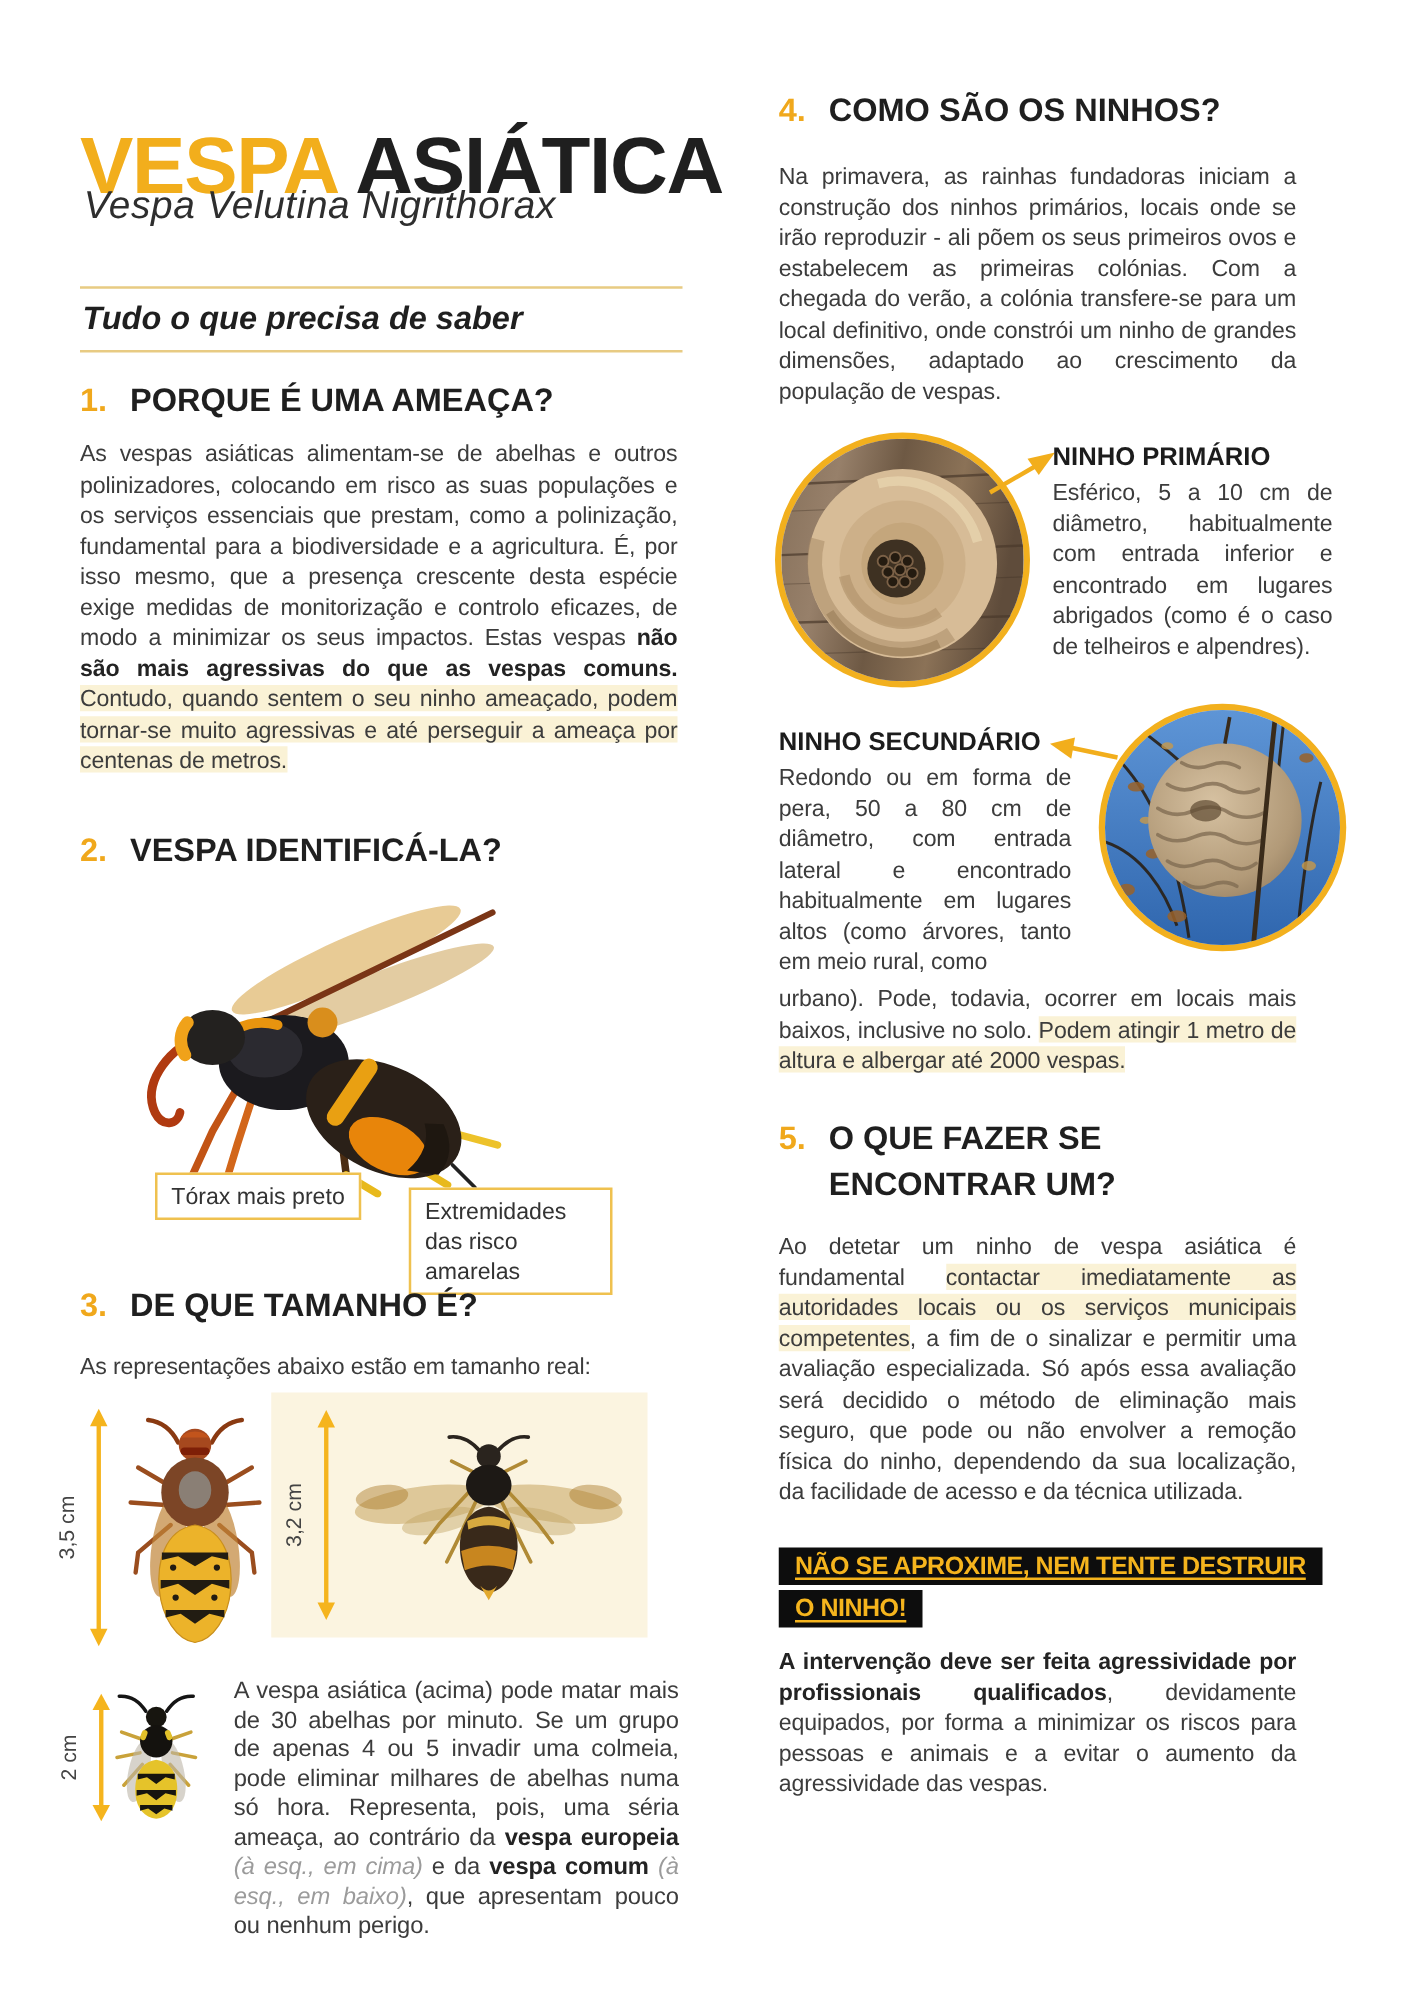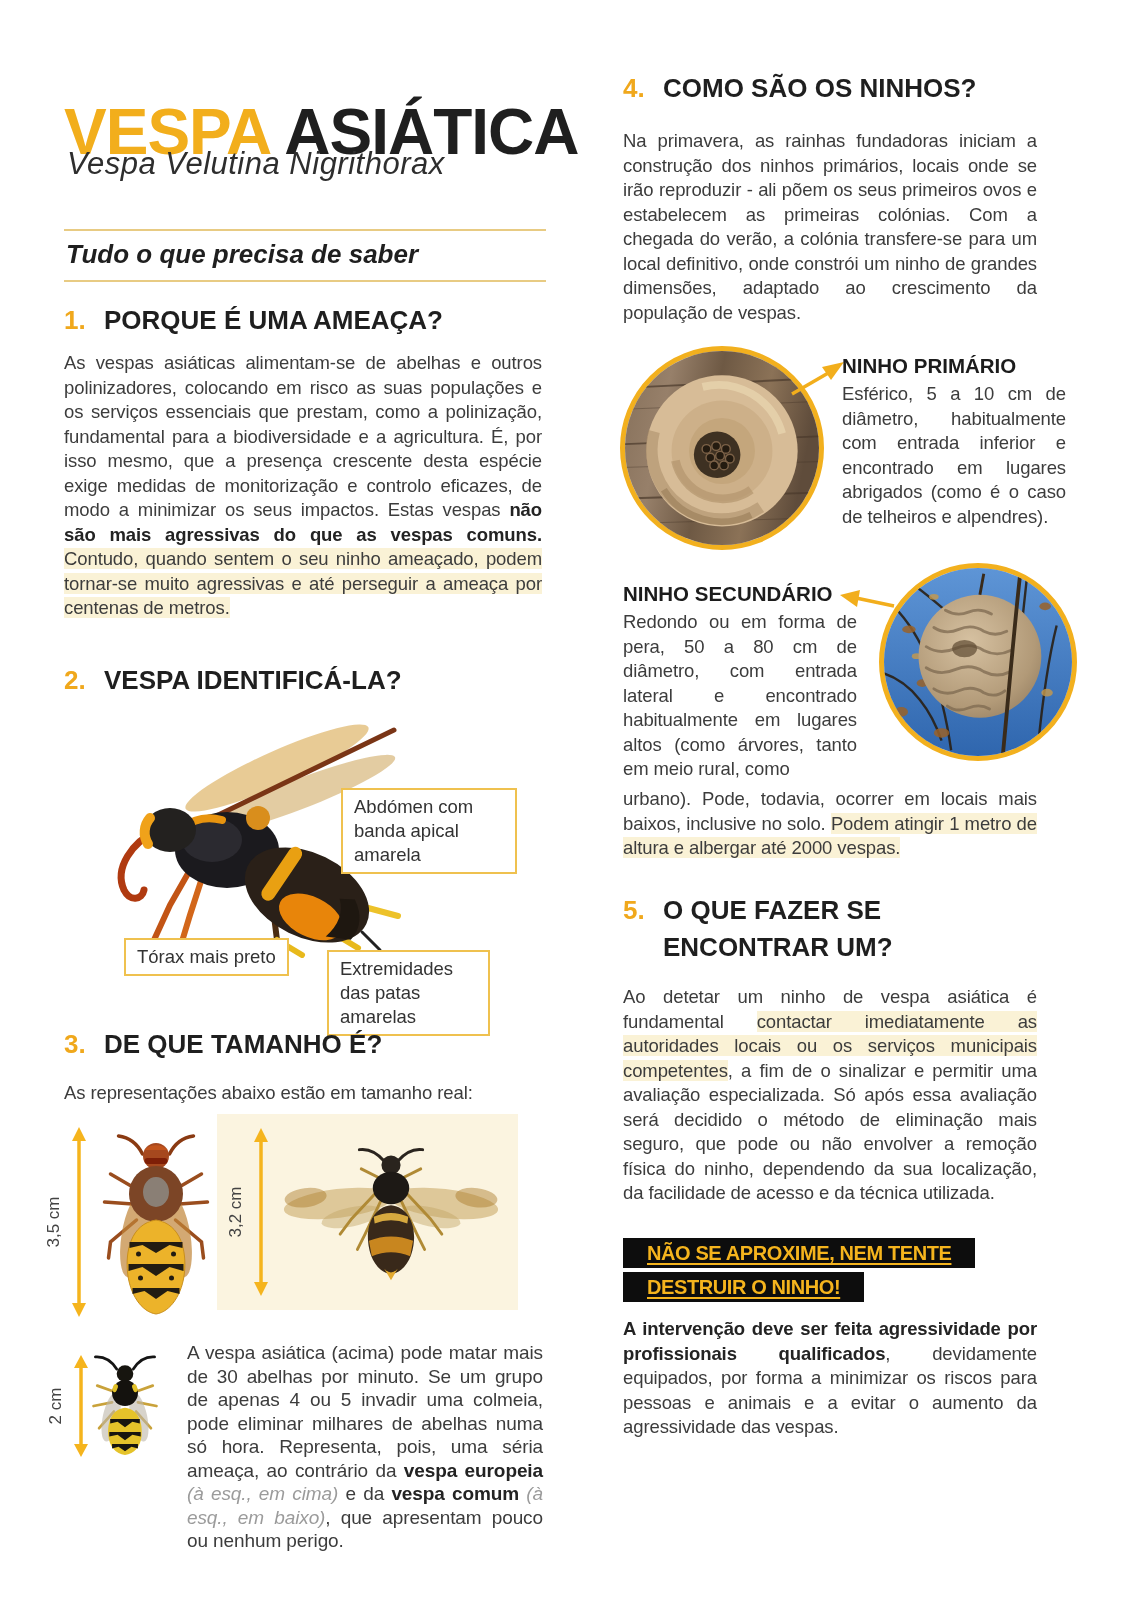--- a/index.html
+++ b/index.html
@@ -27,21 +27,21 @@
   .panel{left:217px;top:1114px;width:301px;height:196px;background:#FBF4E0;}
   .vlabel{position:absolute;transform:rotate(-90deg);transform-origin:0 0;font-size:17px;color:#444;
           text-align:center;white-space:nowrap;}
   .nest-circle{position:absolute;box-sizing:border-box;border:5px solid #F2B01E;border-radius:50%;overflow:hidden;background:#ddd;}
   .nest-circle svg{display:block;}
   .nest-title{font-size:20.5px;font-weight:bold;color:#1C1C1C;margin:0 0 4px 0;}
   .nest-text{font-size:18.5px;line-height:24.5px;text-align:justify;letter-spacing:-0.1px;}
   
   .warning-wrap{width:432px;font-size:20px;line-height:34px;}
   .warning-line{background:#0D0D0D;color:#F5B41D;font-weight:bold;letter-spacing:-0.4px;
-                padding:4px 24px;text-decoration:underline;text-decoration-thickness:2px;text-underline-offset:3px;
+                padding:4px 13px;text-decoration:underline;text-decoration-thickness:2px;text-underline-offset:3px;
                 -webkit-box-decoration-break:clone;box-decoration-break:clone;}
 </style>
 </head>
 <body>
 
 <div class="page">
 
   <h1 class="abs main-title"><span class="ty">VESPA</span><span class="tk">ASIÁTICA</span></h1>
 
   <div class="abs subtitle">Vespa Velutina Nigrithorax</div>
@@ -83,23 +83,22 @@
       <g transform="rotate(26 245 195)">
         <ellipse cx="245" cy="195" rx="66" ry="42" fill="#2A2018"></ellipse>
         <rect x="206" y="156" width="14" height="62" rx="7" fill="#E9A012" transform="rotate(8 213 187)"></rect>
         <ellipse cx="258" cy="213" rx="34" ry="20" fill="#E8850A"></ellipse>
         <path d="M290,178 q20,16 14,38 l-24,8 q10,-24 -4,-40 z" fill="#1E1710"></path>
       </g>
       <path d="M300,232 L318,250" stroke="#222" stroke-width="3"></path>
     </g>
   </svg>
 
-  <div class="label-box" style="left:341px;top:788px;width:176px;">Abdómen com banda apical amarela</div>
   <div class="label-box" style="left:124px;top:938px;width:165px;white-space:nowrap;">Tórax mais preto</div>
-  <div class="label-box" style="left:327px;top:950px;width:163px;">Extremidades das patas amarelas</div>
+  <div class="label-box" style="left:327px;top:950px;width:163px;">Extremidades das risco amarelas</div>
 
   <div class="abs sec-h" style="left:64px;top:1026px;width:478px;">
     <span class="num">3.</span>
     <span>DE QUE TAMANHO É?</span>
   </div>
 
   <div class="abs body-p" style="left:64px;top:1081px;width:478px;">As representações abaixo estão em tamanho real:</div>
 
   <div class="abs panel"></div>
 

